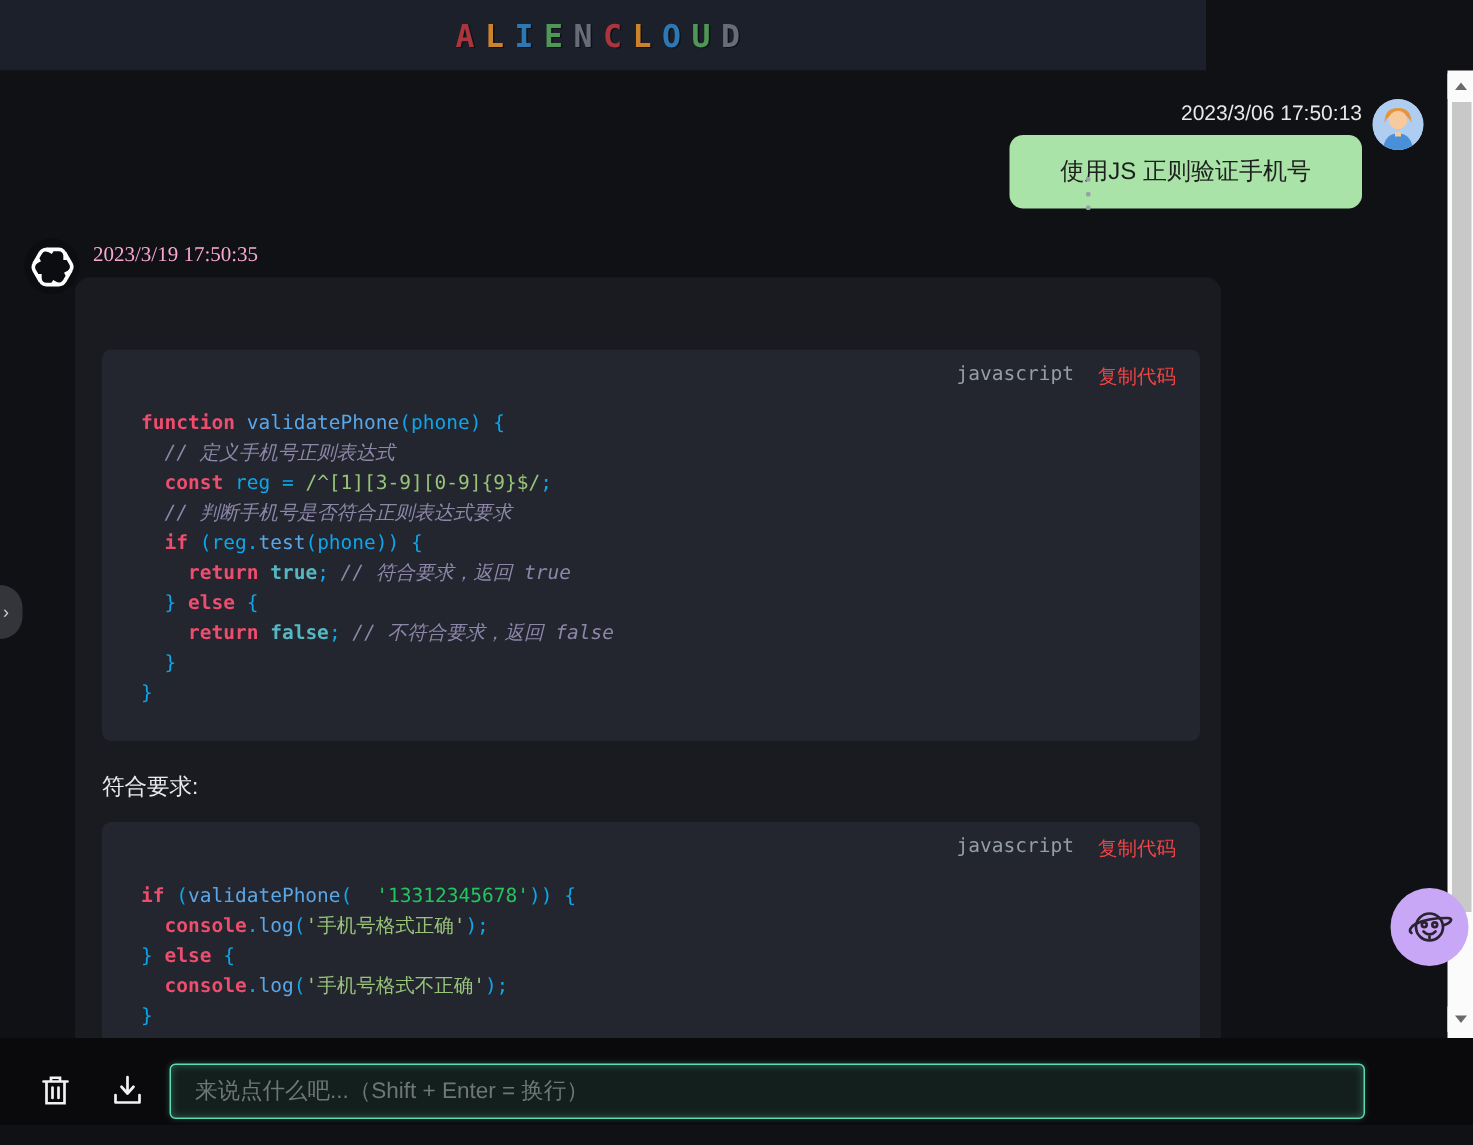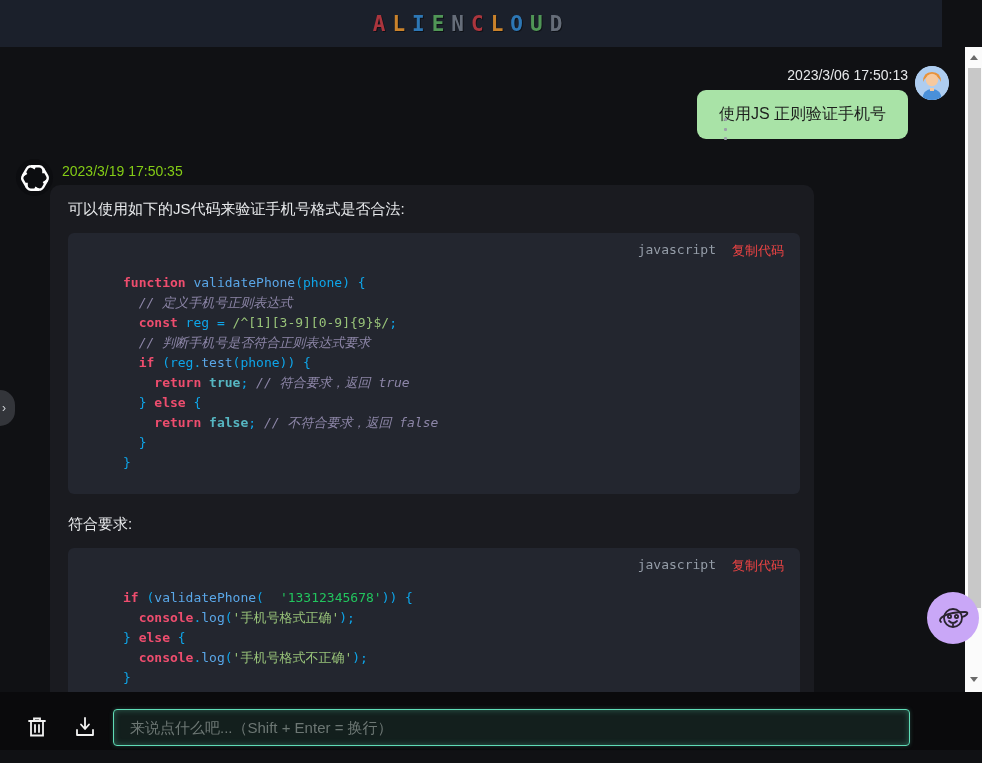--- a/index.html
+++ b/index.html
@@ -1,50 +1,50 @@
 <!DOCTYPE html>
 <html><head>
 <meta charset="utf-8">
 <style>
   * { margin:0; padding:0; box-sizing:border-box; }
   html,body { width:982px; height:763px; overflow:hidden; background:#101114;
     font-family:"Liberation Sans", sans-serif; }
   .app { position:relative; width:982px; height:763px; background:#101114; }
 
   
-  .header { position:absolute; left:0; top:0; width:942px; height:47px;
+  .header { position:absolute; left:0; top:0; width:804px; height:47px;
     background:#1b202b; display:flex; align-items:center; justify-content:center; }
   .brand { font-size:21px; font-weight:bold; letter-spacing:7px;
     font-family:"DejaVu Sans Mono", monospace; text-shadow:1px 1px 0 rgba(0,0,0,.5); }
   .brand-letter { opacity:.92; }
 
   
   .chat { position:absolute; left:0; top:47px; width:965px; height:645px;
     background:#101114; overflow:hidden; }
 
   .user-time { position:absolute; top:20px; right:57px; color:#e6e8ea; font-size:14px; }
   .user-avatar { position:absolute; top:19px; right:16px; width:34px; height:34px;
     border-radius:50%; overflow:hidden; background:#aecdf0; }
   .user-bubble { position:absolute; top:43px; right:57px; background:#a9e3a7;
-    color:#1d1f1d; font-size:16px; padding:14px 22px; border-radius:9px; }
+    color:#1d1f1d; font-size:16px; padding:14px 34px; border-radius:9px; }
   .kebab { position:absolute; top:71px; right:233px; width:14px; height:22px;
     display:flex; flex-direction:column; justify-content:space-between; align-items:center; cursor:pointer; }
   .kebab i { width:3px; height:3px; background:#9aa0a8; border-radius:1px; }
 
   .bot-avatar { position:absolute; left:16px; top:112px; width:37px; height:37px;
     border-radius:50%; background:#0c0d10; display:flex; align-items:center; justify-content:center; }
-  .bot-time { position:absolute; left:62px; top:116px; color:#84cc16; font-size:14px; }
+  .bot-time { position:absolute; left:62px; top:116px; color:#f9a8d4; font-size:14px;font-family:Liberation Serif, serif; }
 
   .card { position:absolute; left:50px; top:138px; width:764px; height:560px;
     background:#1a1b20; border-radius:10px; }
   .card p.intro { position:absolute; left:18px; top:15px; color:#e8eaec; font-size:15px; }
   .card p.usage { position:absolute; left:18px; top:330px; color:#e8eaec; font-size:15px; }
 
   .codeblock { position:absolute; left:18px; width:732px; background:#23262f;
-    border-radius:6px; overflow:hidden;padding-left:29px; }
+    border-radius:6px; overflow:hidden; }
   .codeblock.cb1 { top:48px; height:261px; }
   .codeblock.cb2 { top:363px; height:200px; }
   .code-head { display:flex; justify-content:flex-end; gap:16px; padding:9px 16px 0 0; }
   .code-lang { color:#959da8; font-size:13px; font-family:"DejaVu Sans Mono", monospace; }
   .code-copy { color:#ef4444; font-size:13px; cursor:pointer; }
   .codeblock pre { margin-top:13px; padding:0 18px 26px 26px;
     font-family:"DejaVu Sans Mono", monospace; font-size:13px; line-height:20px;
     white-space:pre; color:#c3c8d4; }
   .tok-pl  { color:#0ea5e9; }
   .tok-kw  { color:#ee4d6e; font-weight:bold; }
@@ -139,21 +139,20 @@
             </g>
           <g transform="rotate(300)">
               <path d="M-4.5,-12.5 h9 a4.5,4.5 0 0 1 4.5,4.5 v3"></path>
             </g>
         </g>
       </svg>
     </div>
     <div class="bot-time">2023/3/19 17:50:35</div>
 
     <div class="card">
-      <p class="intro">可以使用如下的JS代码来验证手机号格式是否合法:</p>
 
       <div class="codeblock cb1">
         <div class="code-head">
           <span class="code-lang">javascript</span>
           <span class="code-copy">复制代码</span>
         </div>
         <pre><div><span class="tok-kw">function</span><span class="tok-pl"> </span><span class="tok-fn">validatePhone</span><span class="tok-pl">(phone) {</span></div><div><span class="tok-pl">  </span><span class="tok-cm">// 定义手机号正则表达式</span></div><div><span class="tok-pl">  </span><span class="tok-kw">const</span><span class="tok-pl"> reg = </span><span class="tok-str">/^[1][3-9][0-9]{9}$/</span><span class="tok-pl">;</span></div><div><span class="tok-pl">  </span><span class="tok-cm">// 判断手机号是否符合正则表达式要求</span></div><div><span class="tok-pl">  </span><span class="tok-kw">if</span><span class="tok-pl"> (reg.</span><span class="tok-fn">test</span><span class="tok-pl">(phone)) {</span></div><div><span class="tok-pl">    </span><span class="tok-kw">return</span><span class="tok-pl"> </span><span class="tok-bool">true</span><span class="tok-pl">; </span><span class="tok-cm">// 符合要求，返回 true</span></div><div><span class="tok-pl">  } </span><span class="tok-kw">else</span><span class="tok-pl"> {</span></div><div><span class="tok-pl">    </span><span class="tok-kw">return</span><span class="tok-pl"> </span><span class="tok-bool">false</span><span class="tok-pl">; </span><span class="tok-cm">// 不符合要求，返回 false</span></div><div><span class="tok-pl">  }</span></div><div><span class="tok-pl">}</span></div></pre>
       </div>
 
       <p class="usage">符合要求:</p>

